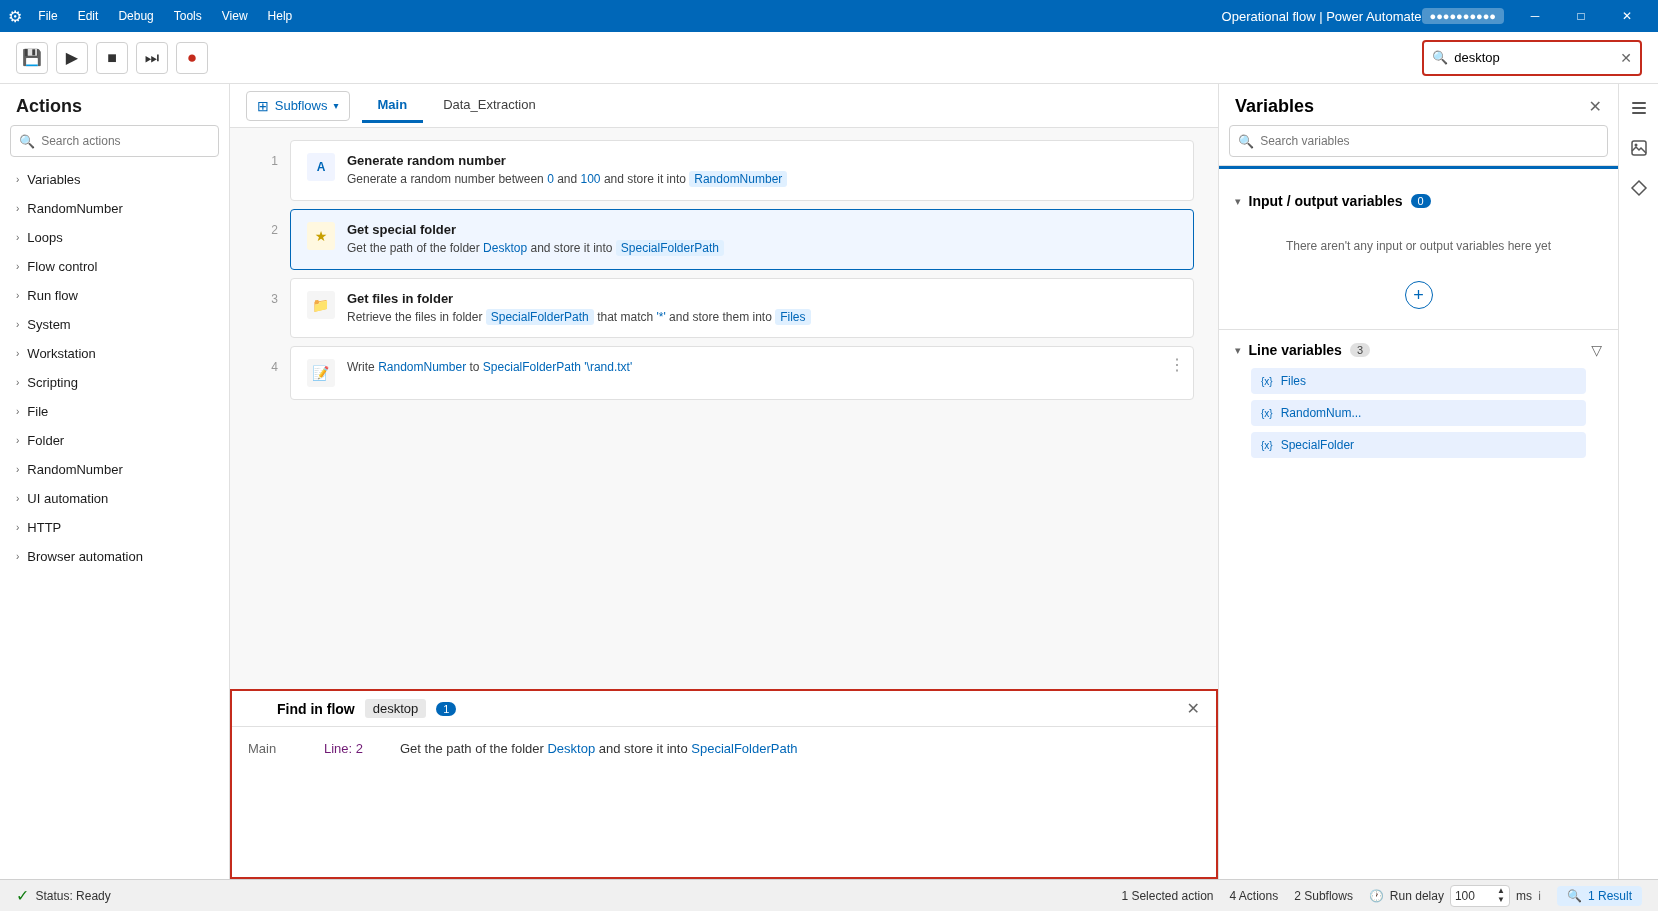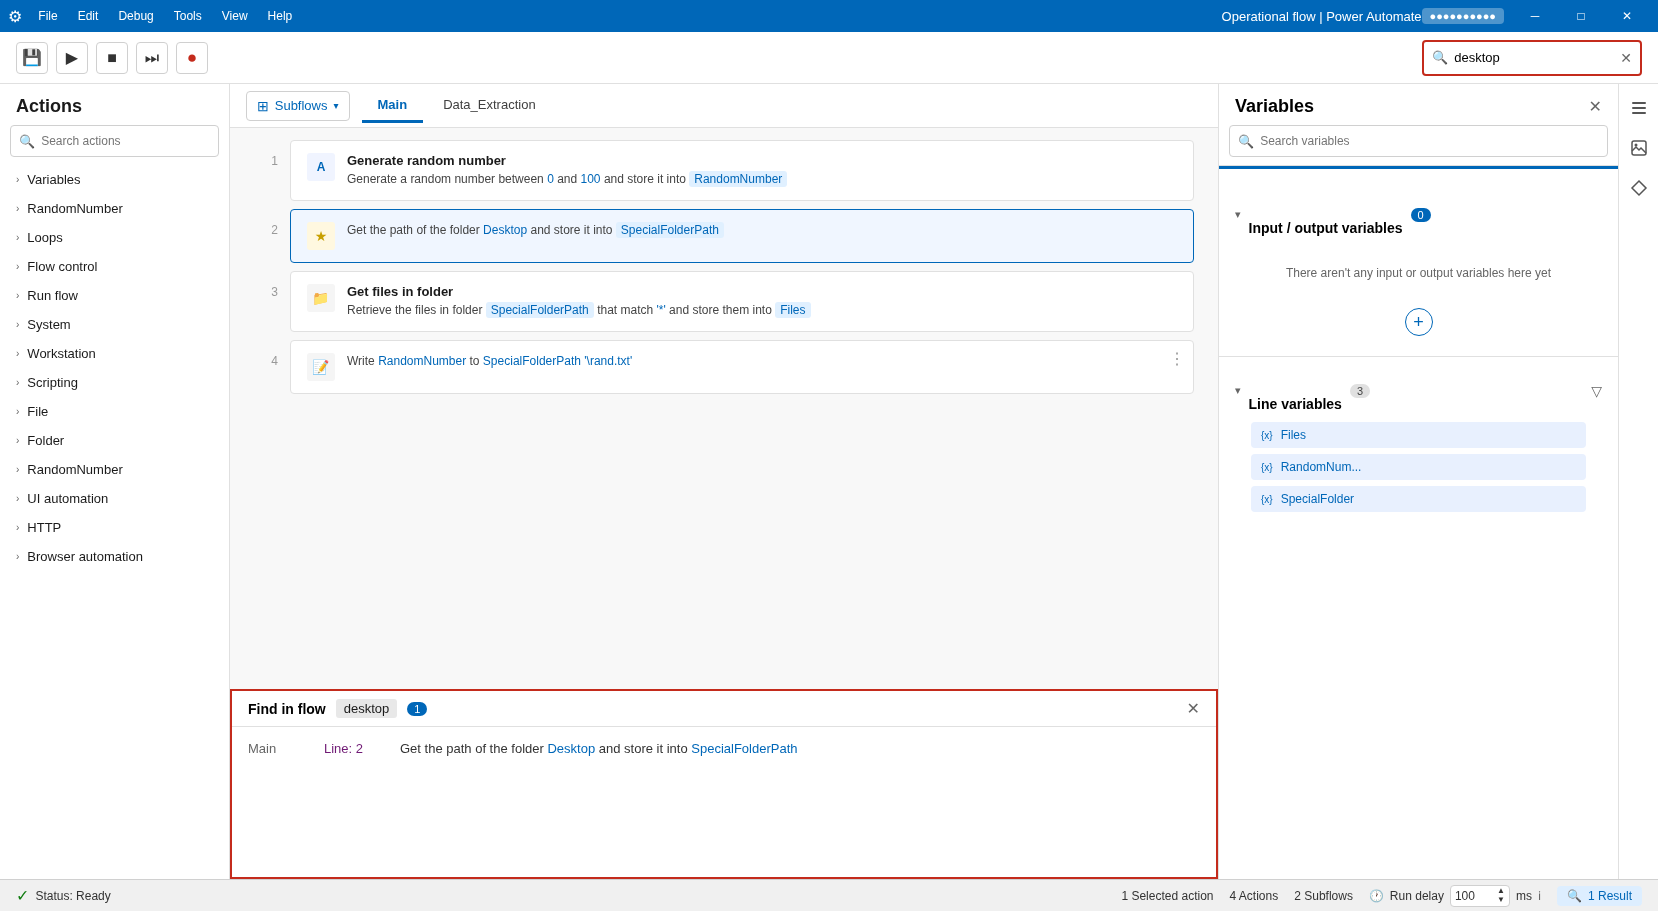--- a/index.html
+++ b/index.html
@@ -339,21 +339,21 @@
       right: 0;
       height: 190px;
     }
     .find-header {
       display: flex;
       align-items: center;
       padding: 8px 16px;
       border-bottom: 1px solid #e0e0e0;
       gap: 10px;
     }
-    .find-title { font-size: 14px; font-weight: 600; }
+    .find-title { font-size: 14px; font-weight: 600; margin-left: 29px; }
     .find-query {
       background: #e8e8e8;
       border-radius: 3px;
       padding: 2px 8px;
       font-size: 13px;
       color: #1a1a1a;
     }
     .find-count {
       background: #0067b8;
       color: white;
@@ -421,21 +421,21 @@
       flex: 1;
       display: flex;
       flex-direction: column;
       position: relative;
       min-width: 0;
     }
     .flow-main-area {
       flex: 1;
       overflow-y: auto;
     }
-    .io-title { font-size: 14px; font-weight: 600; margin-top: 27px; }
+    .io-title { font-size: 14px; font-weight: 600; }
   </style>
 </head>
 <body>
 
 <div class="title-bar">
   <span class="title-bar-icon">⚙</span>
   <div class="title-bar-menu">
     <span>File</span>
     <span>Edit</span>
     <span>Debug</span>
@@ -561,20 +561,21 @@
                 </div>
               </div>
             </div>
           </div>
 
           <div class="flow-action-row">
             <div class="flow-line-num">2</div>
             <div class="flow-action-card selected">
               <div class="flow-action-icon" style="background:#fff8e0; color:#c8a000;">★</div>
               <div class="flow-action-content">
+                <div class="flow-action-title">Get special folder</div>
                 <div class="flow-action-desc">
                   Get the path of the folder <span class="var-blue">Desktop</span> and store it into <span style="background:#e0f0ff; border-radius:3px; padding:1px 5px; color:#0067b8;">SpecialFolderPath</span>
                 </div>
               </div>
             </div>
           </div>
 
           <div class="flow-action-row">
             <div class="flow-line-num">3</div>
             <div class="flow-action-card">

